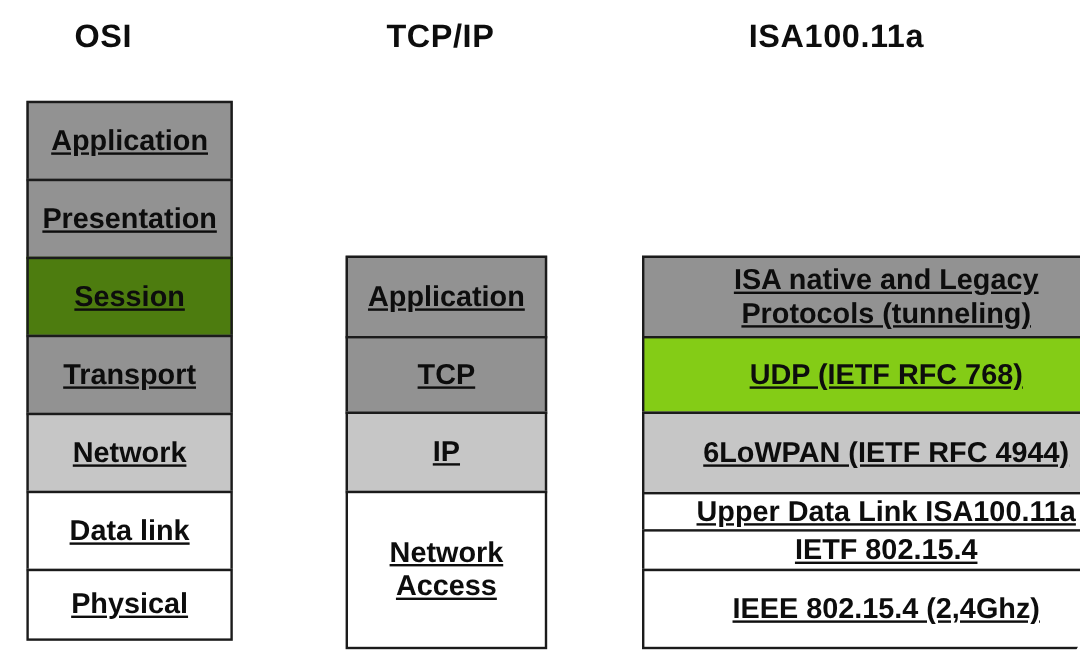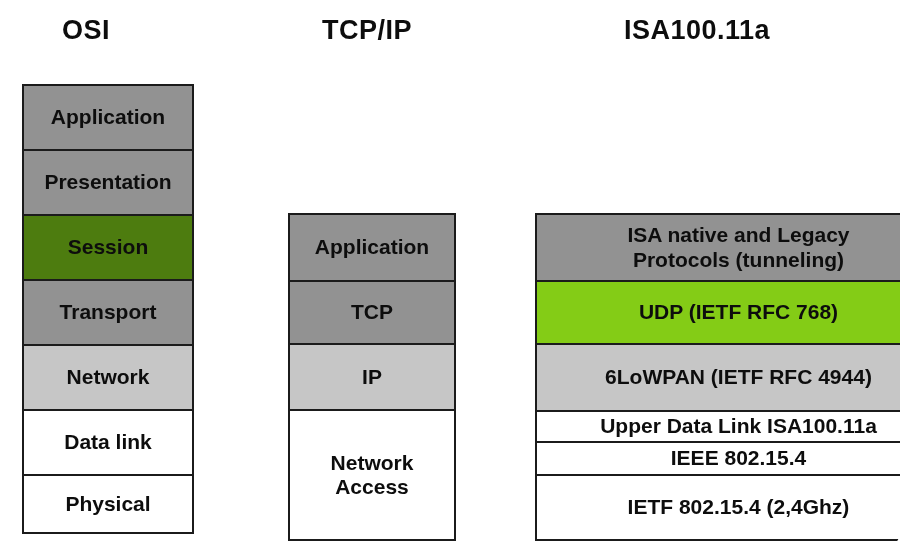--- a/index.html
+++ b/index.html
@@ -30,25 +30,26 @@
   .stack {
     position: absolute;
   }
   .cell {
     box-sizing: border-box;
     border: 2px solid #1b1b1b;
     display: flex;
     align-items: center;
     justify-content: center;
     text-align: center;
-    font-size: 21px;
+    font-size: 24px;
     font-weight: 700;
     color: #0d0d0d;
     line-height: 1.15;
     background: #ffffff;
+    text-decoration: underline;
   }
   .cell + .cell {
     margin-top: -2px;
   }
   .cell .lbl {
     white-space: pre-line;
   }
 </style>
 </head>
 <body>
@@ -107,20 +108,20 @@
     <div class="cell" style="height: 65px; background-color: #84cc16;">
         <span class="lbl">UDP (IETF RFC 768)</span>
       </div>
     <div class="cell" style="height: 69px; background-color: rgb(198, 198, 198);">
         <span class="lbl">6LoWPAN (IETF RFC 4944)</span>
       </div>
     <div class="cell" style="height: 33px; background-color: rgb(255, 255, 255);">
         <span class="lbl">Upper Data Link ISA100.11a</span>
       </div>
     <div class="cell" style="height: 35px; background-color: rgb(255, 255, 255);">
-        <span class="lbl">IEEE 802.15.4</span>
+        <span class="lbl">IETF 802.15.4</span>
       </div>
     <div class="cell" style="height: 67px; background-color: rgb(255, 255, 255);">
-        <span class="lbl">IETF 802.15.4 (2,4Ghz)</span>
+        <span class="lbl">IEEE 802.15.4 (2,4Ghz)</span>
       </div>
   </div>
 
 </div>
 
 </body></html>

